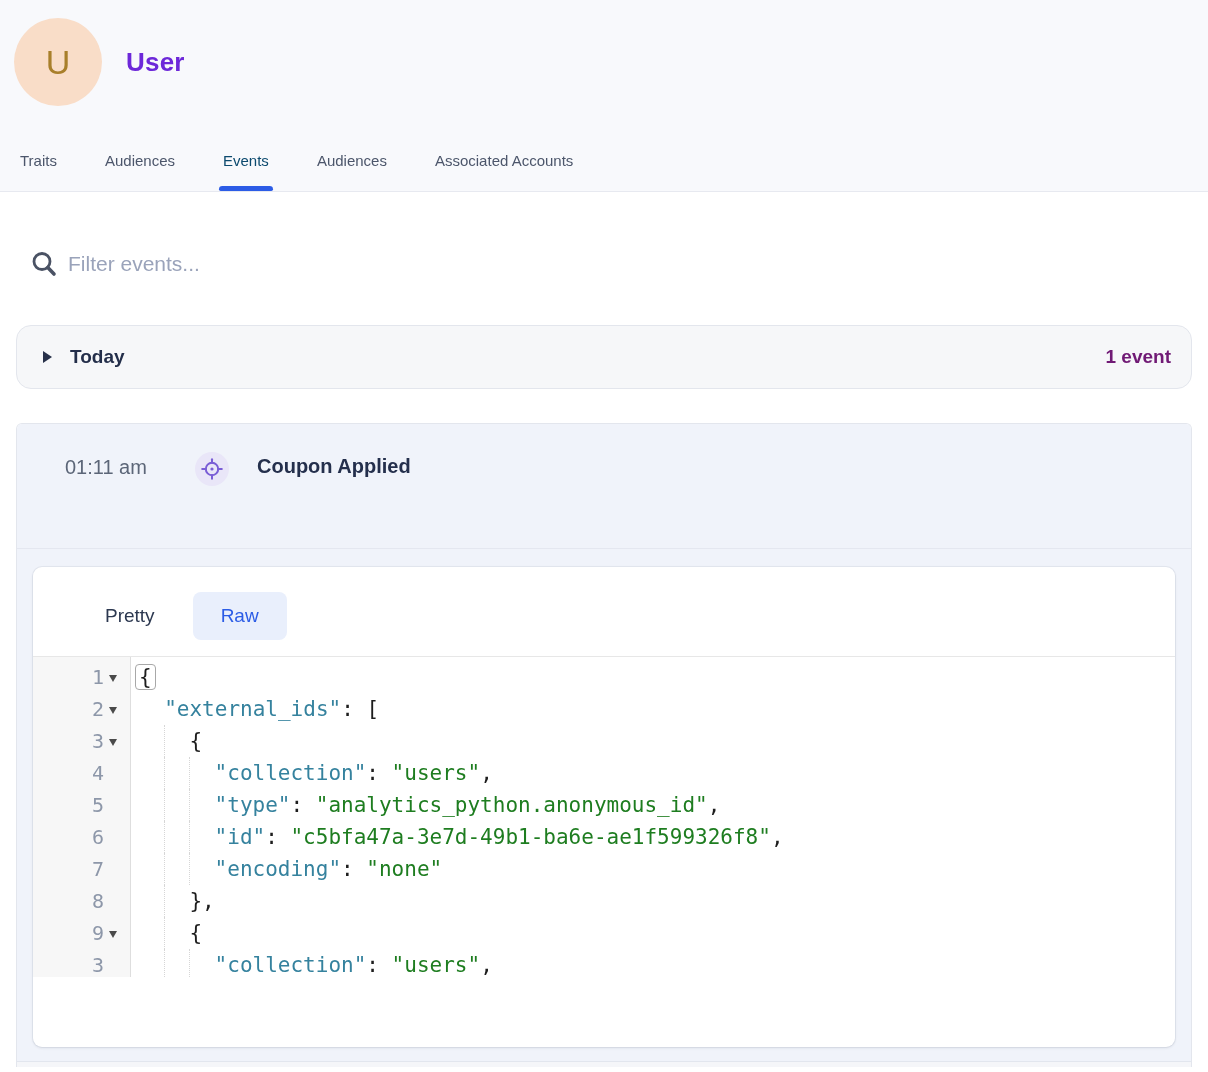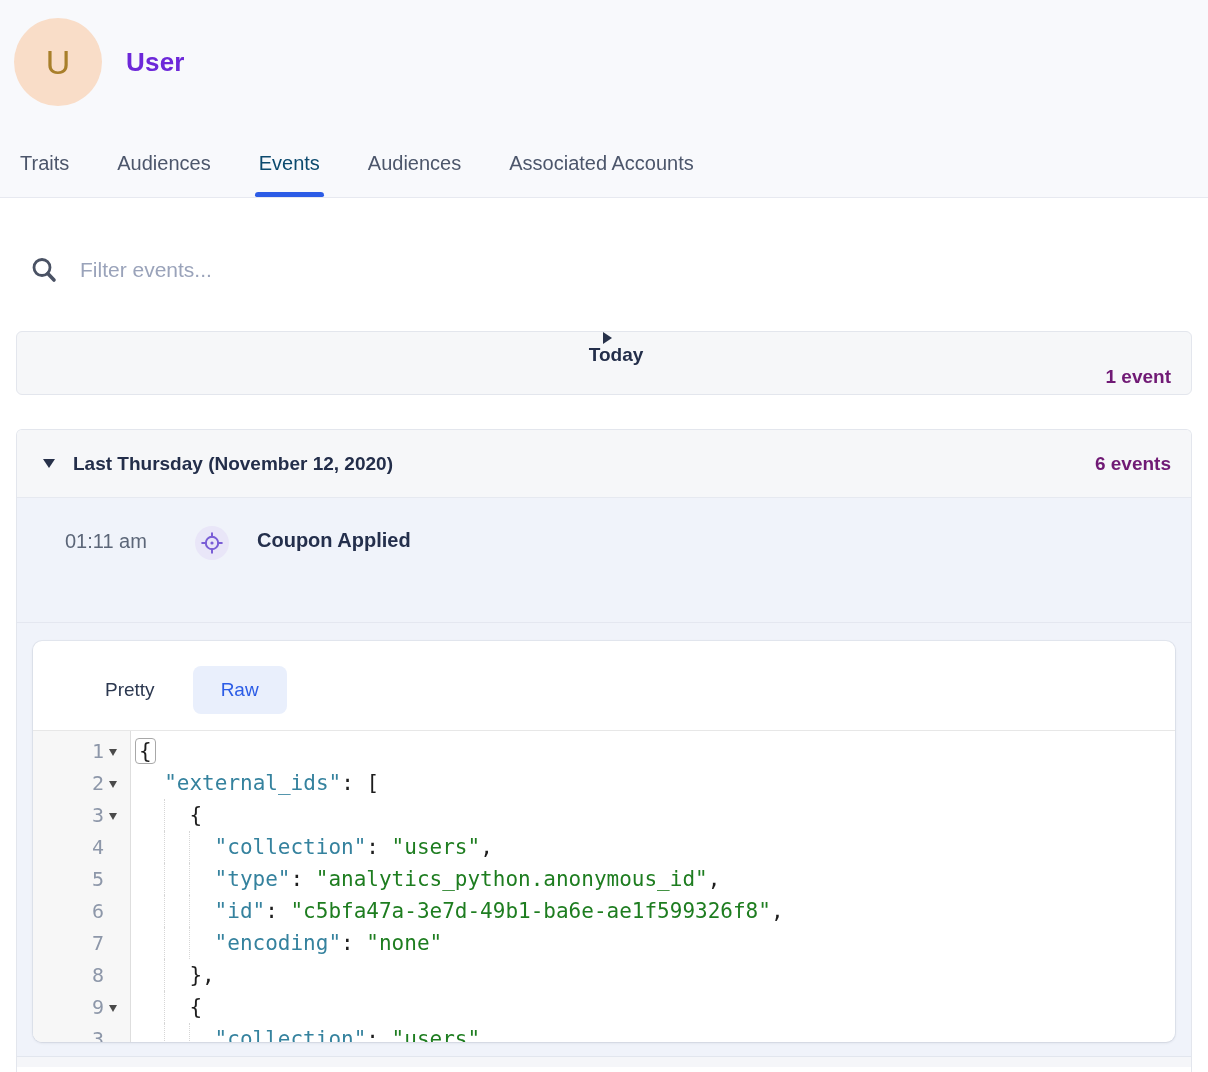--- a/index.html
+++ b/index.html
@@ -8,54 +8,54 @@
     font-family:"Liberation Sans", sans-serif;
     -webkit-font-smoothing:antialiased;
   }
   
   .header{background:#f8f9fc;border-bottom:1px solid #e7e9f0;}
   .header-top{display:flex;align-items:center;gap:24px;padding:18px 0 0 14px;height:88px;}
   .avatar{width:88px;height:88px;border-radius:50%;background:#f9ddc8;color:#a87f2b;
           font-size:34px;display:flex;align-items:center;justify-content:center;}
   .page-title{font-size:26px;font-weight:700;color:#6d28d9;letter-spacing:.2px;}
   .tabs{display:flex;gap:48px;padding:0 20px;margin-top:46px;}
-  .tab{font-size:20px;color:#4c566b;padding-bottom:22px;position:relative;cursor:pointer;text-align:right;}
+  .tab{font-size:15px;color:#4c566b;padding-bottom:22px;position:relative;cursor:pointer;text-align:right;}
   .tab.active{color:#0c4a6e;font-weight:500;}
   .tab.active::after{content:"";position:absolute;left:-4px;right:-4px;bottom:0;height:5px;
                      background:#2c5ce6;border-radius:4px 4px 2px 2px;}
   
-  .search-row{display:flex;align-items:center;gap:20px;margin:44px 0 0 30px;height:56px;}
+  .search-row{display:flex;align-items:center;gap:8px;margin:44px 0 0 30px;height:56px;}
   .search-row svg{flex:0 0 auto;}
   .search-input{border:none;outline:none;background:transparent;font-size:21px;color:#333;width:640px;
                 font-family:"Liberation Sans",sans-serif;}
   .search-input::placeholder{color:#9aa3ba;}
   
-  .group-collapsed{margin:33px 16px 0;background:#f6f7f9;border:1px solid #e3e6ed;border-radius:6px;
+  .group-collapsed{margin:33px 16px 0;background:#f6f7f9;border:1px solid #e3e6ed;border-radius:15px;
                    height:64px;box-sizing:border-box;display:flex;align-items:center;
-                   padding:0 20px 0 26px;cursor:pointer;flex-direction:column;}
+                   padding:0 20px 0 26px;cursor:pointer;}
   .caret-right{width:0;height:0;border-left:9px solid #27314a;border-top:6px solid transparent;
                border-bottom:6px solid transparent;}
   .caret-down{width:0;height:0;border-top:9px solid #27314a;border-left:6px solid transparent;
               border-right:6px solid transparent;}
   .group-title{font-size:19px;font-weight:700;color:#232e4a;margin-left:18px;}
   .group-count{margin-left:auto;font-size:19px;font-weight:600;color:#701a75;}
   .group-expanded{margin:34px 16px 0;border:1px solid #e3e6ed;border-bottom:none;
                   border-radius:6px 6px 0 0;height:644px;box-sizing:border-box;overflow:hidden;}
   .group-header{height:68px;background:#f6f7f9;border-bottom:1px solid #e6e9f0;box-sizing:border-box;
                 display:flex;align-items:center;padding:0 20px 0 26px;cursor:pointer;}
   
   .event-row{height:125px;background:#f0f3fa;border-bottom:1px solid #e4e7f0;box-sizing:border-box;
              display:flex;align-items:flex-start;padding:32px 0 0 48px;cursor:pointer;}
   .event-time{font-size:20px;color:#5c6678;width:98px;}
   .icon-badge{width:34px;height:34px;border-radius:50%;background:#e9e6f8;margin-left:32px;margin-top:-4px;
               display:flex;align-items:center;justify-content:center;}
   .event-name{font-size:20px;font-weight:700;color:#242f4c;margin-left:28px;margin-top:-1px;}
   
   .event-detail{background:#f0f3fa;padding:18px 16px 14px;}
-  .card{background:#ffffff;border-radius:9px;height:401px;box-sizing:content-box;
+  .card{background:#ffffff;border-radius:9px;height:480px;box-sizing:content-box;
         box-shadow:0 1px 3px rgba(20,30,60,.10), 0 0 0 1px rgba(20,30,60,.05);overflow:hidden;}
   .viewer-tabs{display:flex;align-items:center;height:89px;box-sizing:border-box;padding:8px 0 0 44px;}
   .viewer-tab{font-size:19px;font-weight:500;color:#2c3850;padding:13px 28px;border-radius:8px;cursor:pointer;}
   .viewer-tab.active{background:#e9effc;color:#2b5ce6;margin-left:10px;}
   .editor{border-top:1px solid #e7e7e7;display:flex;height:320px;overflow:hidden;
           font-family:"DejaVu Sans Mono",monospace;font-size:21px;line-height:32px;}
   .gutter{width:98px;background:#f7f7f7;border-right:1px solid #dedede;padding-top:4px;box-sizing:border-box;}
   .gutter-row{height:32px;display:flex;align-items:center;justify-content:flex-end;padding-right:8px;}
   .gutter-num{color:#8d97a9;font-size:20px;}
   .fold-slot{width:18px;height:32px;display:flex;align-items:center;justify-content:center;}
@@ -96,25 +96,20 @@
   <input class="search-input" type="text" placeholder="Filter events..." style="">
 </div>
 
 <div class="group-collapsed">
   <span class="caret-right"></span>
   <span class="group-title">Today</span>
   <span class="group-count">1 event</span>
 </div>
 
 <div class="group-expanded">
-  <div class="group-header">
-    <span class="caret-down"></span>
-    <span class="group-title">Last Thursday (November 12, 2020)</span>
-    <span class="group-count">6 events</span>
-  </div>
 
   <div class="event-row">
     <span class="event-time">01:11 am</span>
     <span class="icon-badge">
       <svg width="22" height="22" viewBox="0 0 22 22">
         <circle cx="11" cy="11" r="6.2" fill="none" stroke="#7a5ed6" stroke-width="2"></circle>
         <circle cx="11" cy="11" r="1.6" fill="#7a5ed6"></circle>
         <line x1="11" y1="1.2" x2="11" y2="5" stroke="#7a5ed6" stroke-width="2" stroke-linecap="round"></line>
         <line x1="11" y1="17" x2="11" y2="20.8" stroke="#7a5ed6" stroke-width="2" stroke-linecap="round"></line>
         <line x1="1.2" y1="11" x2="5" y2="11" stroke="#7a5ed6" stroke-width="2" stroke-linecap="round"></line>

